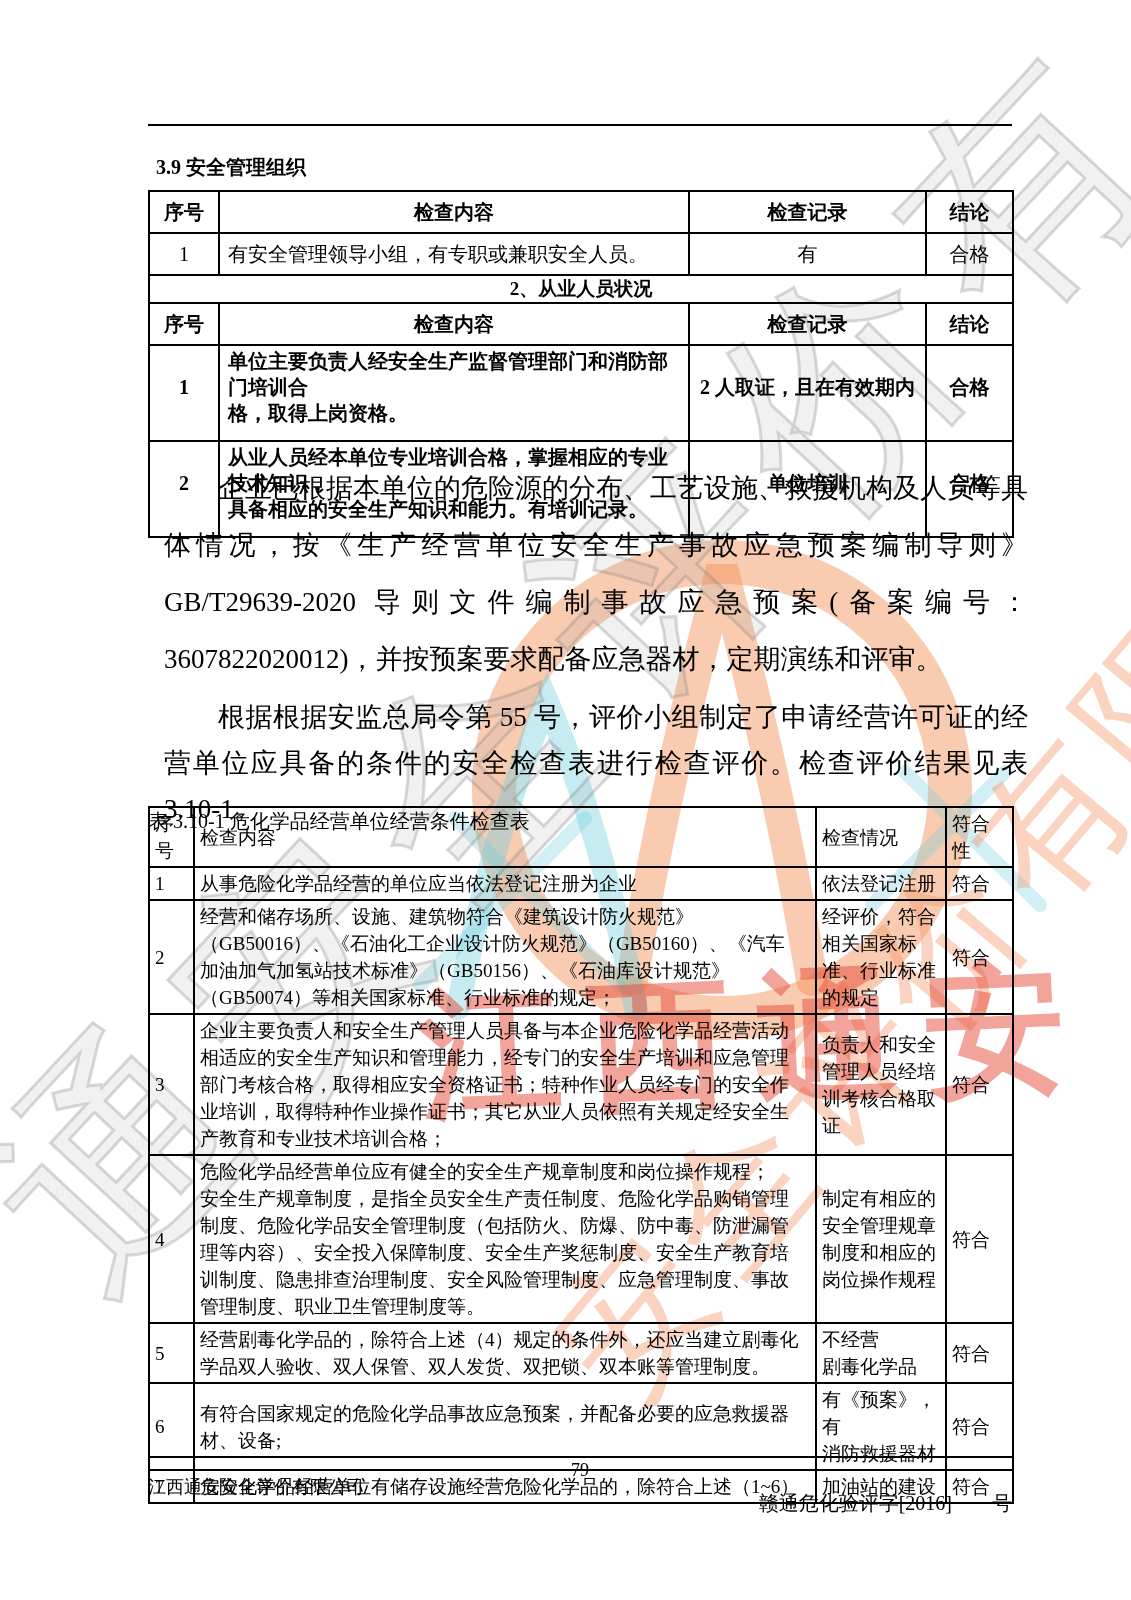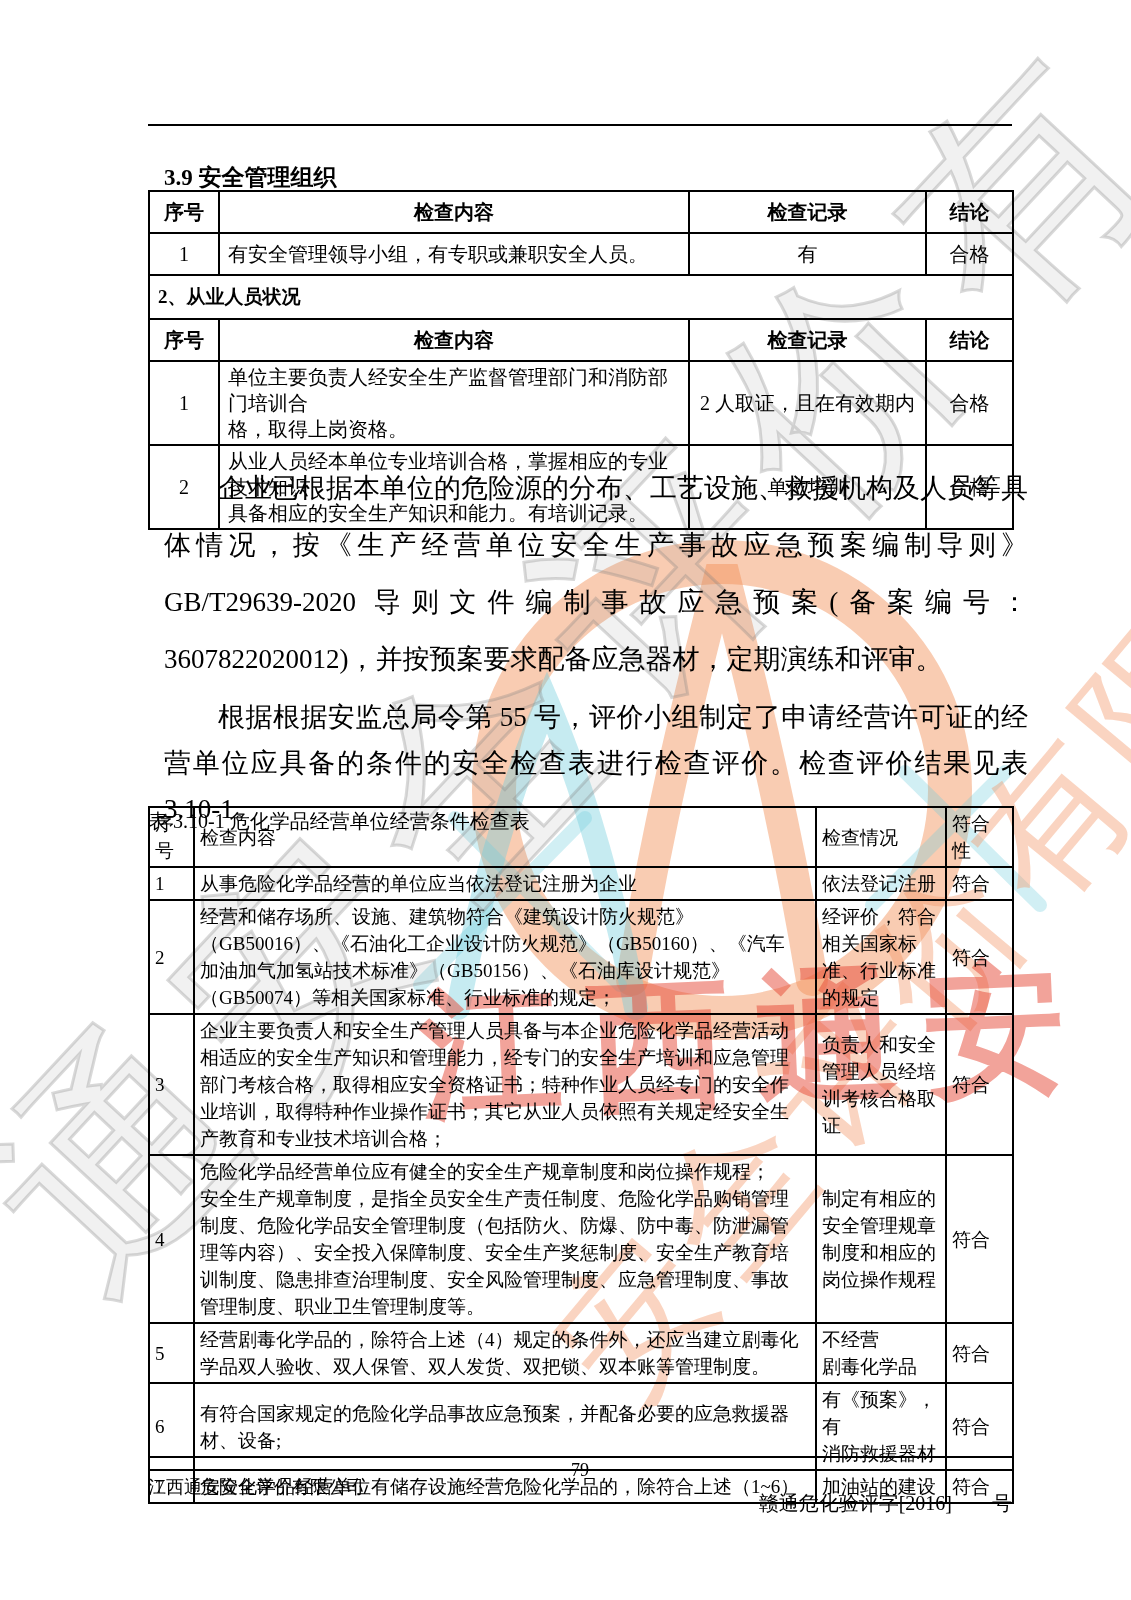--- a/index.html
+++ b/index.html
@@ -27,34 +27,34 @@
     transform:rotate(-2.5deg); transform-origin:0 50%;
     color:rgba(230,72,54,0.50); font-weight:bold;
   }
   .wm-svg { position:absolute; left:0; top:0; }
   
   .content { position:absolute; inset:0; z-index:1; }
   .content > * { position:absolute; }
   .cw { left:148px; width:864px; }
   .doc-title { top:88px; font-size:18px; text-align:center; letter-spacing:1px; }
   .header-rule { top:124px; height:2px; background:#000; }
-  .h39  { top:146px; font-size:23px; font-weight:bold; margin:16px; }
+  .h39  { top:146px; font-size:20px; font-weight:bold; margin:8px; }
   .h310 { top:636px; font-size:25px; font-weight:bold; margin:0; }
   .body-p { margin:16px; text-align:justify; text-indent:54px; font-size:27px; }
   .p1 { top:444px; line-height:57px; }
   .p2 { top:678px; line-height:46px; }
   .caption { top:808px; font-size:20px; text-align:left; }
   
   .ta { top:190px; border-collapse:collapse; table-layout:fixed; }
   .ta th,.ta td { border:2px solid #000; font-size:20px; line-height:26px; padding:7px 8px; vertical-align:middle; }
   .ta th { font-weight:bold; text-align:center; }
   .ta .c-no,.ta .c-rec,.ta .c-con { text-align:center; }
   .ta .c-content { text-align:left; white-space:pre-line; }
-  .ta .pad-s td { padding-top:2px; padding-bottom:2px; }
-  .ta .section-row td { font-weight:bold; padding:8px; font-size:19px; }
+  .ta .pad-s td { padding-top:2px; padding-bottom:14px;font-weight:bold; }
+  .ta .section-row td { font-weight:bold; text-align:center; padding:0; font-size:19px; }
   
   .tb { top:806px; border-collapse:collapse; table-layout:fixed; }
   .tb th,.tb td { border:2px solid #000; font-size:19px; line-height:27px; padding:2px 5px;
                   vertical-align:middle; text-align:left; font-weight:normal; white-space:pre-line; }
   
   .footer-rule { top:1456px; height:2px; background:#000; }
   .footer-company { top:1464px; font-size:18px; text-align:left;margin-top:11px; }
   .footer-page { top:1460px; font-size:18px; text-align:center; }
   .footer-doc { top:1490px; font-size:20px; text-align:right; }
 </style>

